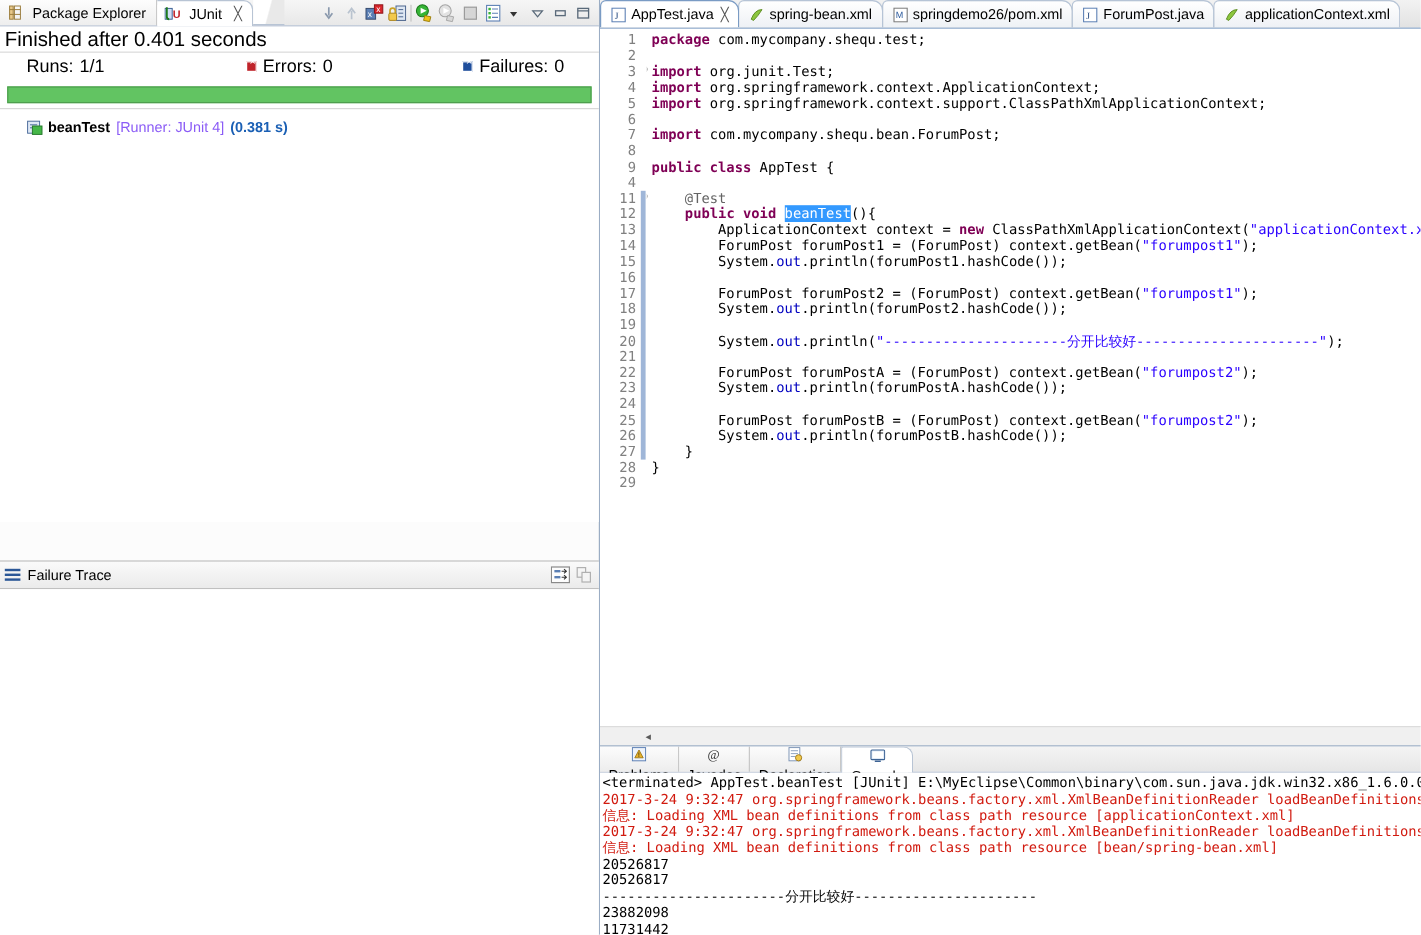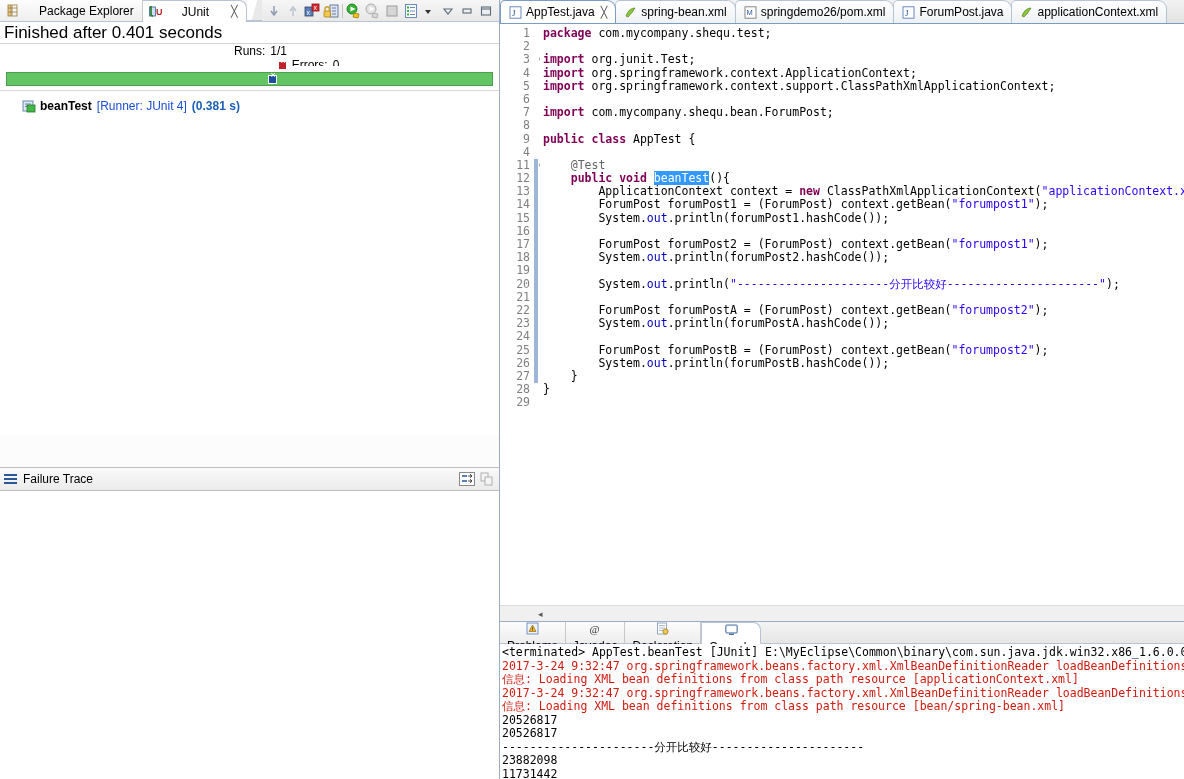--- a/index.html
+++ b/index.html
@@ -21,21 +21,21 @@
     display: flex; flex-direction: column;
     position: relative;
   }
   .tabbar {
     height: 22px; display: flex; align-items: flex-end;
     background: linear-gradient(#f6f6f6, #e8e8e8);
     border-bottom: 1px solid #b8c4d4;
     position: relative;
   }
   .vtab {
-    height: 21px; display: flex; align-items: center; gap: 20px;
+    height: 21px; display: flex; align-items: center; gap: 8px;
     padding: 0 8px 0 6px; font-size: 12px;
     border-right: 1px solid #c9c9c9;
     background: linear-gradient(#fdfdfd,#eeeeee);
     white-space: nowrap; cursor: default;
   }
   .vtab.active {
     background: #ffffff;
     border-top: 1px solid #b8c4d4;
     border-right: 1px solid #b8c4d4;
     position: relative; z-index: 2;
@@ -54,21 +54,21 @@
   }
   .tb { width: 16px; height: 16px; display: inline-block; position: relative; }
 
   .statusline {
     height: 22px; line-height: 22px; padding-left: 4px;
     font-size: 17px; background: #fff;
     border-bottom: 1px solid #d4d4d4;
   }
   .statsrow {
     height: 22px; display: flex; align-items: center;
-    font-size: 12px; background: #fff; flex-direction: column;
+    font-size: 15px; background: #fff;
   }
   .stat { display: flex; align-items: center; gap: 5px; }
   .stat-runs { margin-left: 22px; }
   .stat-err { margin-left: 118px; }
   .stat-fail { margin-left: 108px; }
   .mini-sq {
     width: 9px; height: 9px; display: inline-block;
     border: 1px solid #fff; position: relative;
   }
   .mini-sq.red { background: #c0232a; }
@@ -86,21 +86,21 @@
   .tree-area {
     flex: 0 0 auto; height: 345px; background: #fff;
     border-top: 1px solid #d8d8d8; padding-top: 6px;
     overflow: hidden;
   }
   .tree-row {
     display: flex; align-items: center; gap: 5px;
     padding-left: 22px; height: 18px; font-size: 12px;
   }
   .tree-row .lbl-bold { font-weight: bold; color: #000; }
-  .tree-row .lbl-gray { color: #1d4ed8; }
+  .tree-row .lbl-gray { color: #8b5cf6; }
   .tree-row .lbl-blue { color: #1a5fb4; font-weight: bold; }
   .ft-header {
     height: 24px; display: flex; align-items: center;
     background: linear-gradient(#fafafa,#ebebeb);
     border-top: 1px solid #c0c0c0; border-bottom: 1px solid #c0c0c0;
     padding: 0 4px; gap: 6px; margin-top: 32px;
   }
   .ft-title { font-size: 12px; }
   .ft-btns { margin-left: auto; display: flex; gap: 4px; align-items: center; }
   .ft-body { flex: 1; background: #fff; }

